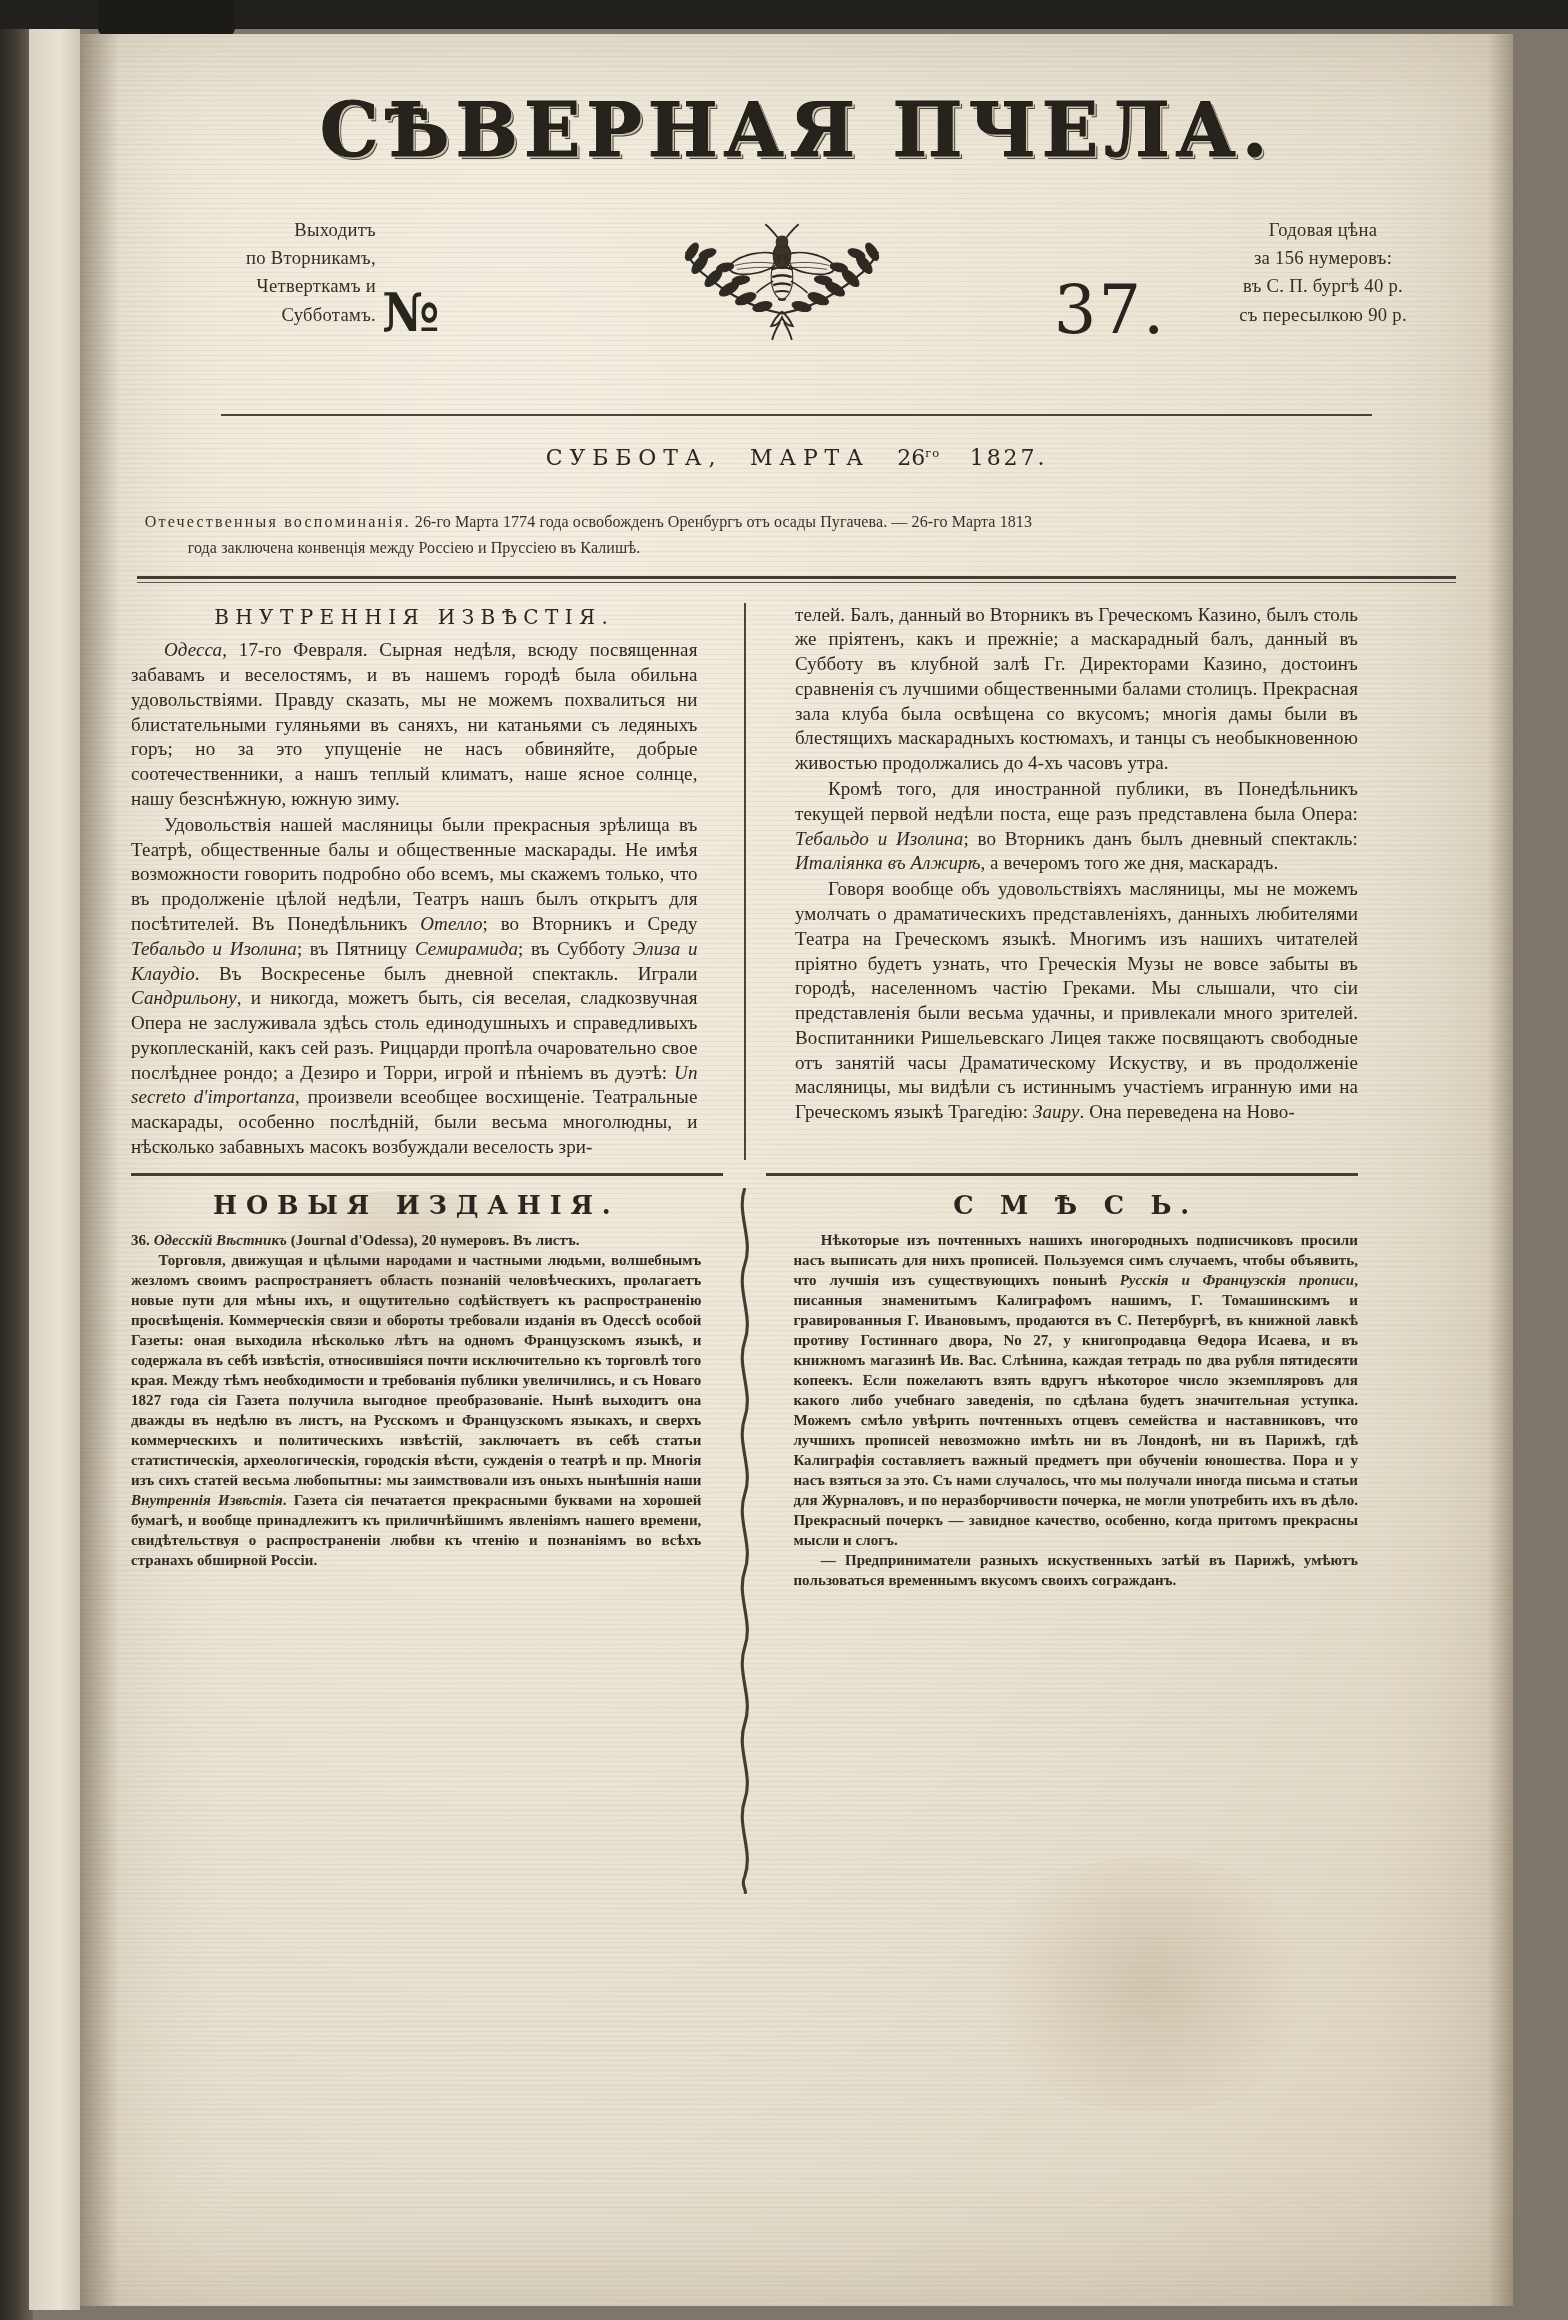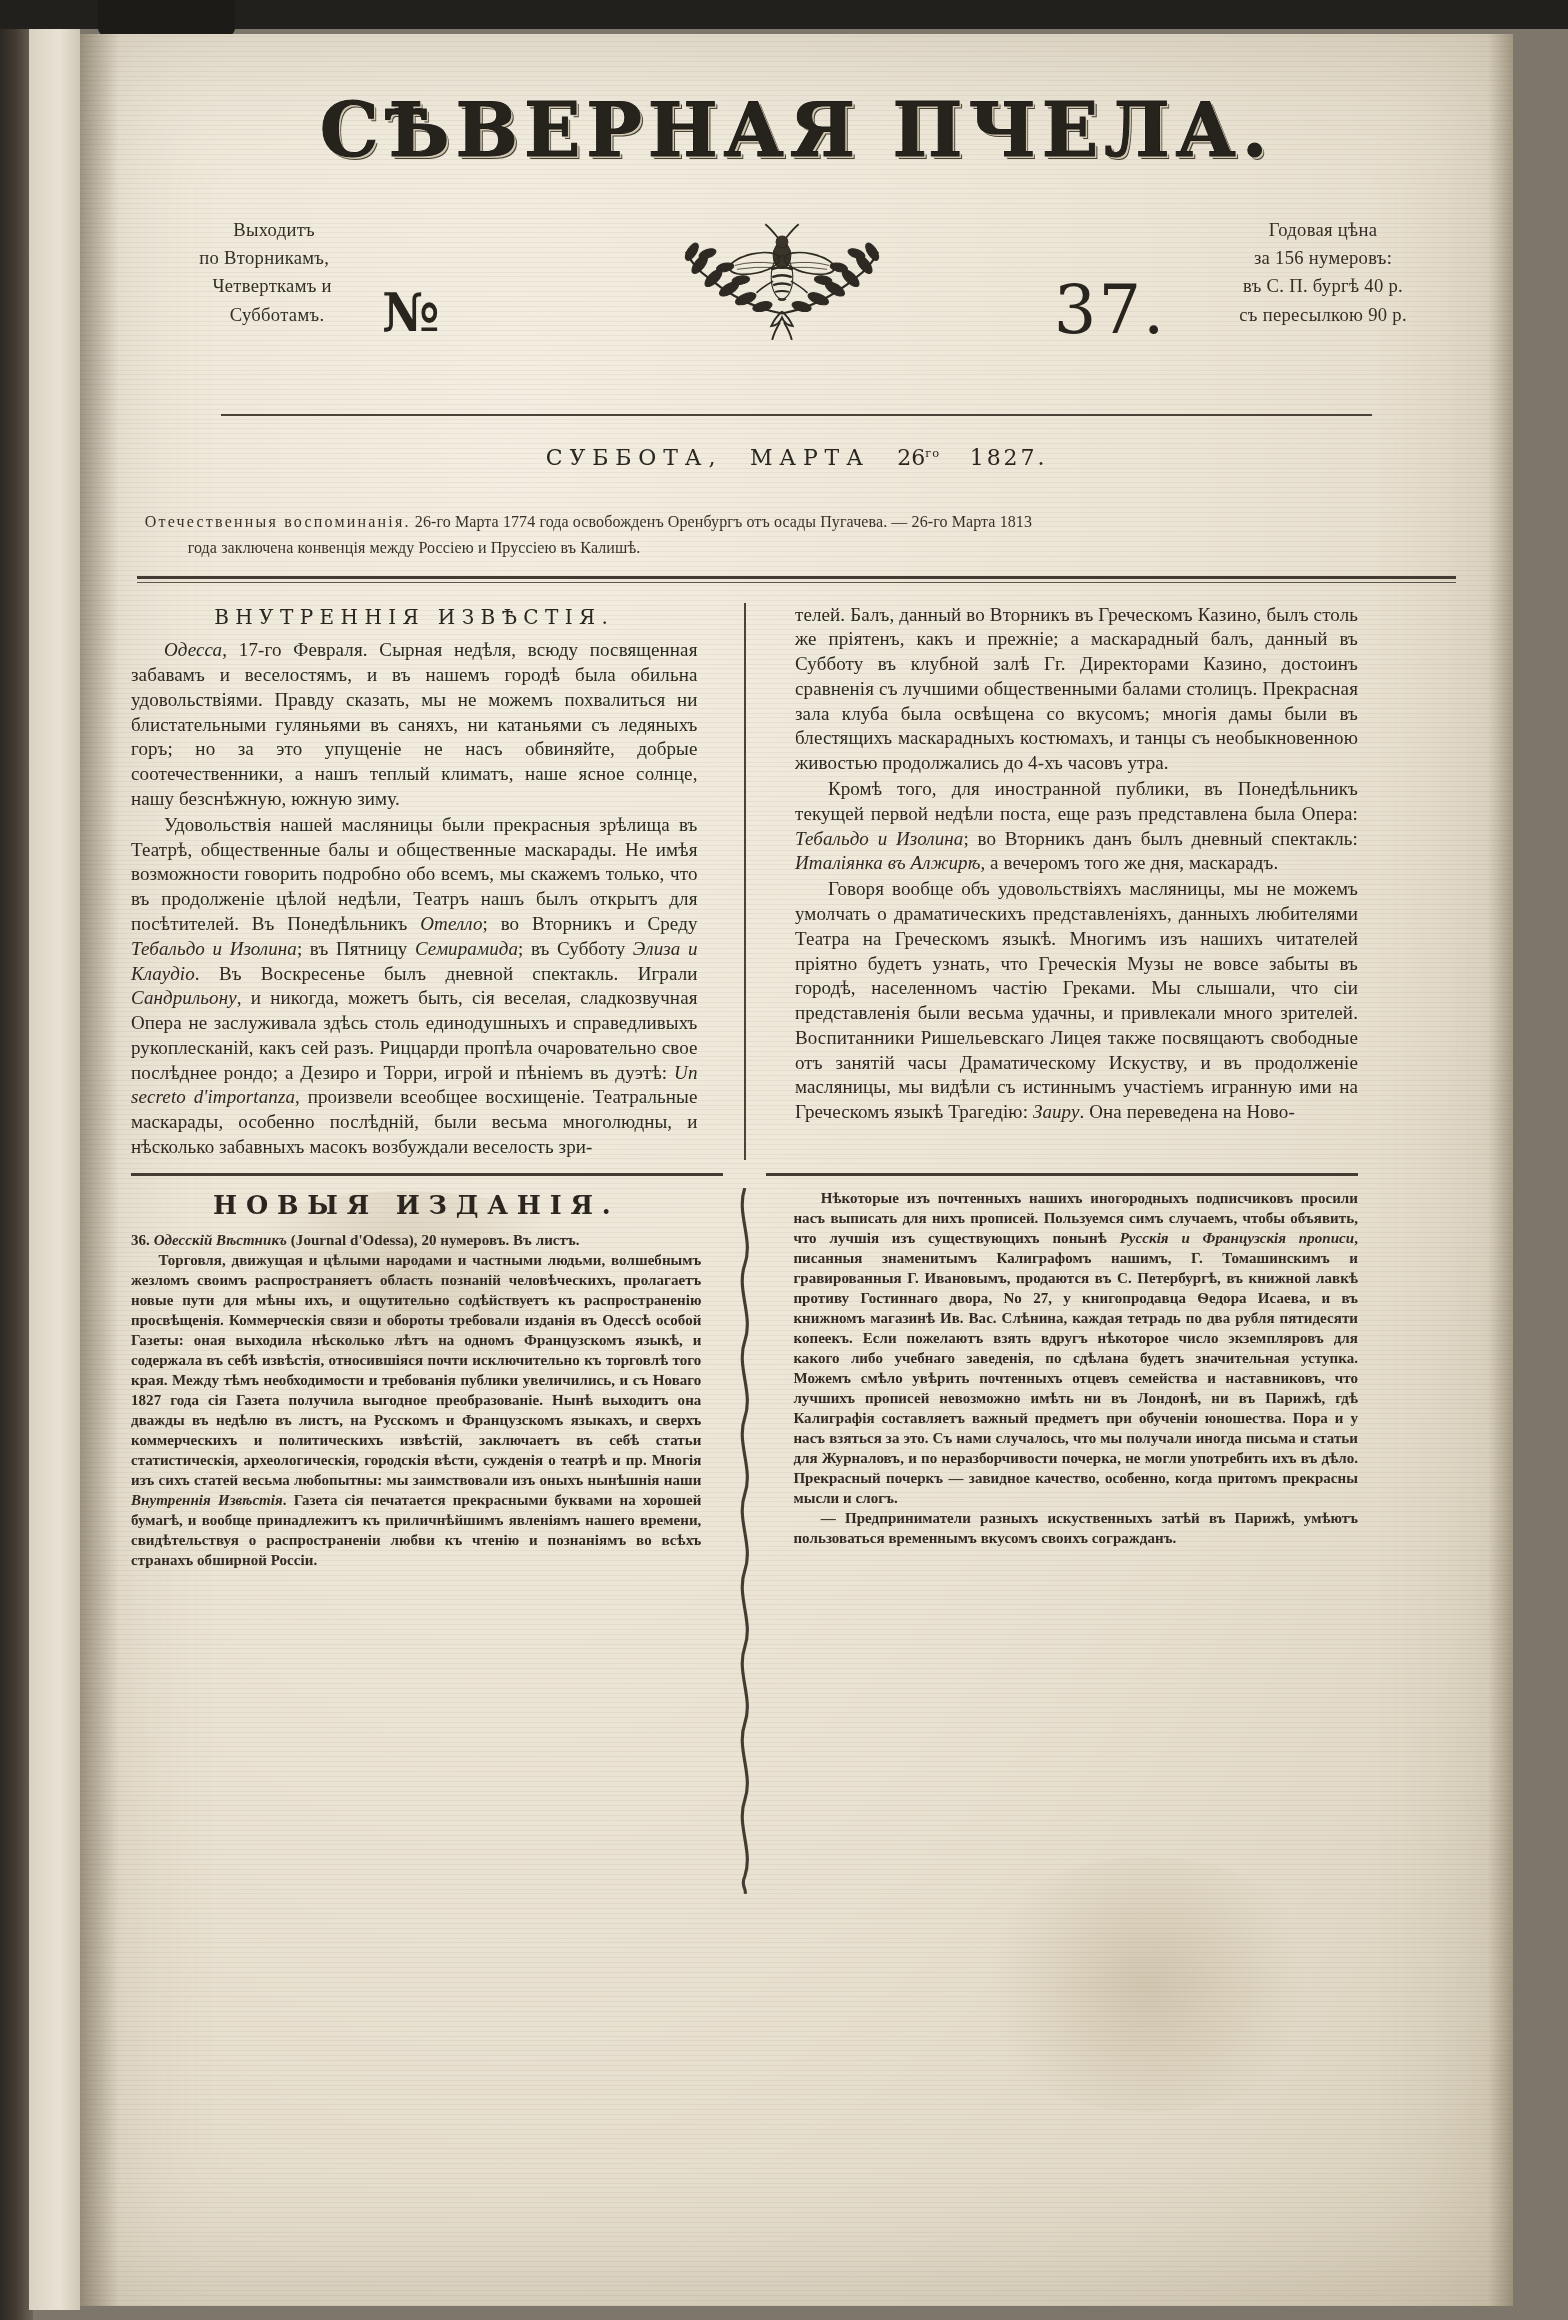--- a/index.html
+++ b/index.html
@@ -79,21 +79,21 @@
   }
 
   .head-row {
     display:flex; justify-content:space-between; align-items:flex-start;
     margin-top:5.9px; position:relative; height:225px;
   }
   .side-note {
     font-size:18.6px; line-height:1.52; letter-spacing:0.3px;
     color:#332e26; width:245px; padding-top:37px;
   }
-  .side-note.left { text-align:center; padding-left:21.6px; }
+  .side-note.left { text-align:right; padding-left:21.6px; }
   .side-note.left div:nth-child(1){ padding-left:19.6px; }
   .side-note.left div:nth-child(3){ padding-left:15.7px; }
   .side-note.left div:nth-child(4){ padding-left:25.5px; }
   .side-note.right { text-align:center; padding-right:3.9px; width:274px; }
 
   .center-head { flex:1; position:relative; text-align:center; }
 
   
   .vignette { position:absolute; left:50%; top:3.9px; transform:translateX(-50%); }
 
@@ -357,20 +357,21 @@
             </p>
           </div>
 
           <div class="wavy">
             <svg width="21.6" height="706" viewBox="0 0 22 720" preserveAspectRatio="none">
               <path d="M11 0 C2 26, 20 52, 11 78 C2 104, 20 130, 11 156 C2 182, 20 208, 11 234 C2 260, 20 286, 11 312 C2 338, 20 364, 11 390 C2 416, 20 442, 11 468 C2 494, 20 520, 11 546 C2 572, 20 598, 11 624 C2 650, 20 676, 11 702 C6 712, 14 716, 11 720" fill="none" stroke="#433c32" stroke-width="3.2"></path>
             </svg>
           </div>
 
           <div class="lower-col right">
+            <div class="sec-title small">С М Ѣ С Ь.</div>
 
             <p class="small">
               <span>Нѣкоторые изъ почтенныхъ нашихъ иногородныхъ подписчиковъ просили насъ выписать для нихъ прописей. Пользуемся симъ случаемъ, чтобы объявить, что лучшія изъ существующихъ понынѣ </span><span class="it">Русскія и Французскія прописи</span><span>, писанныя знаменитымъ Калиграфомъ нашимъ, Г. Томашинскимъ и гравированныя Г. Ивановымъ, продаются въ С. Петербургѣ, въ книжной лавкѣ противу Гостиннаго двора, No 27, у книгопродавца Ѳедора Исаева, и въ книжномъ магазинѣ Ив. Вас. Слѣнина, каждая тетрадь по два рубля пятидесяти копеекъ. Если пожелаютъ взять вдругъ нѣкоторое число экземпляровъ для какого либо учебнаго заведенія, по сдѣлана будетъ значительная уступка. Можемъ смѣло увѣрить почтенныхъ отцевъ семейства и наставниковъ, что лучшихъ прописей невозможно имѣть ни въ Лондонѣ, ни въ Парижѣ, гдѣ Калиграфія составляетъ важный предметъ при обученіи юношества. Пора и у насъ взяться за это. Съ нами случалось, что мы получали иногда письма и статьи для Журналовъ, и по неразборчивости почерка, не могли употребить ихъ въ дѣло. Прекрасный почеркъ — завидное качество, особенно, когда притомъ прекрасны мысли и слогъ.</span>
             </p>
 
             <p class="small">— Предприниматели разныхъ искуственныхъ затѣй въ Парижѣ, умѣютъ пользоваться временнымъ вкусомъ своихъ согражданъ.</p>
           </div>
         </div>
       </div>
 

